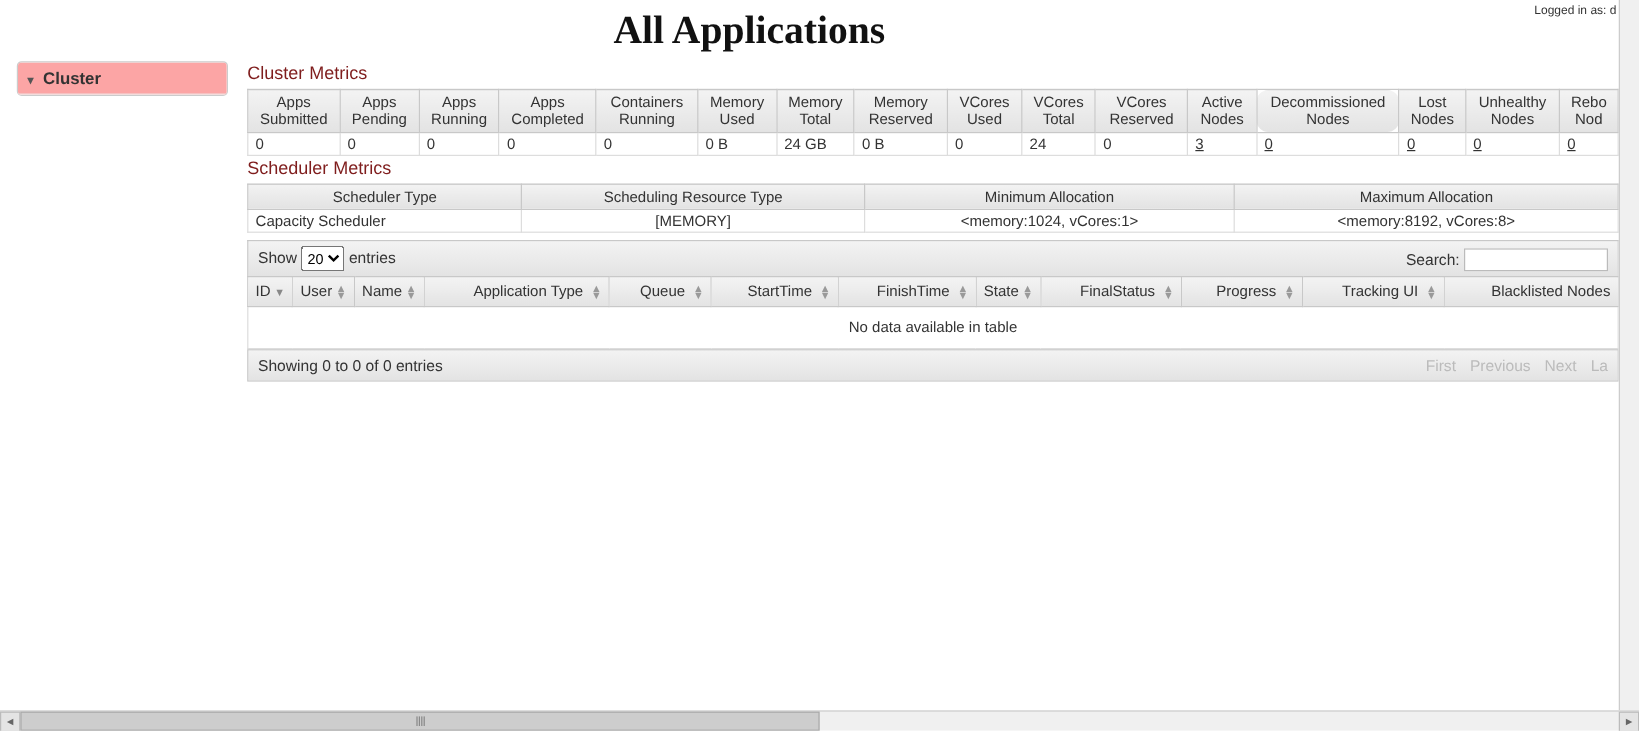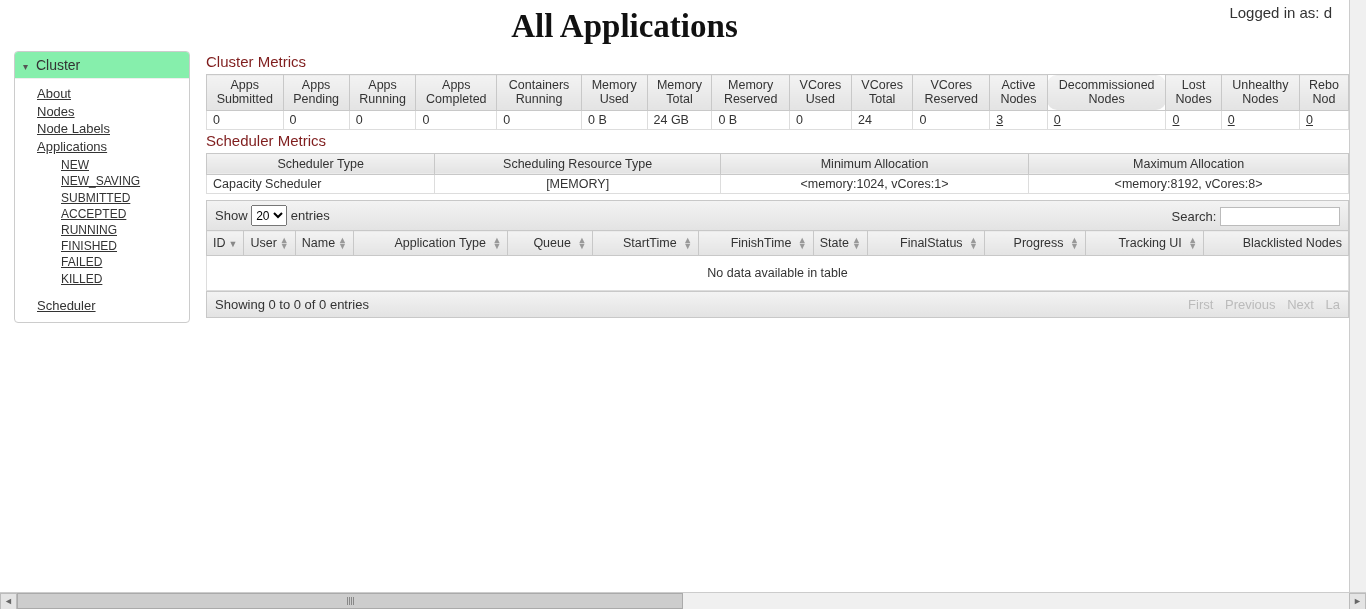--- a/index.html
+++ b/index.html
@@ -57,22 +57,22 @@
     display: flex; gap: 1px;
   }
   .scroll-x-grips div { width: 1px; height: 8px; background: #888; }
   .content {
     position: absolute;
     top: 0; left: 0; right: 17px; bottom: 17px;
     overflow: hidden;
   }
   .login-info {
     position: absolute;
-    top: 4px; right: 17px;
-    font-size: 15px;
+    top: 4px; right: 2px;
+    font-size: 10px;
     white-space: nowrap;
   }
   .header {
     display: flex;
     align-items: center;
     padding: 8px 14px 6px 14px;
   }
   .logo { flex: 0 0 auto; }
   .title-wrap {
     flex: 1;
@@ -92,26 +92,27 @@
     flex: 0 0 176px;
     margin-right: 16px;
   }
   .nav-box {
     border: 1px solid #ccc;
     border-radius: 4px;
     margin-bottom: 6px;
     overflow: hidden;
   }
   .nav-head {
-    background: #86efac;
+    background: #fca5a5;
     padding: 5px 8px;
     font-size: 14px;
     color: #333;
     border-bottom: 1px solid #eee;
     cursor: pointer;
+    font-weight: bold;
   }
   .nav-head.collapsed { border-bottom: none; }
   .nav-head .arrow {
     display: inline-block;
     font-size: 10px;
     margin-right: 4px;
     color: #555;
   }
   .nav-list {
     padding: 6px 4px 8px 22px;
@@ -242,37 +243,20 @@
     <div class="header">
       <div class="title-wrap">All Applications</div>
     </div>
 
     <div class="body-flex">
       <div class="sidebar">
         <div class="nav-box">
           <div class="nav-head">
             <span class="arrow">▾</span>
             <span>Cluster</span>
-          </div>
-          <div class="nav-list">
-            <a href="#">About</a>
-            <a href="#">Nodes</a>
-            <a href="#">Node Labels</a>
-            <a href="#">Applications</a>
-            <div class="nav-sublist">
-              <a href="#">NEW</a>
-              <a href="#">NEW_SAVING</a>
-              <a href="#">SUBMITTED</a>
-              <a href="#">ACCEPTED</a>
-              <a href="#">RUNNING</a>
-              <a href="#">FINISHED</a>
-              <a href="#">FAILED</a>
-              <a href="#">KILLED</a>
-            </div>
-            <a href="#" style="margin-top:6px;">Scheduler</a>
           </div>
         </div>
       </div>
 
       <div class="main">
         <div class="section-title">Cluster Metrics</div>
         <table class="metrics">
           <thead>
             <tr>
               <th class="wrap"><span>Apps Submitted</span></th>

